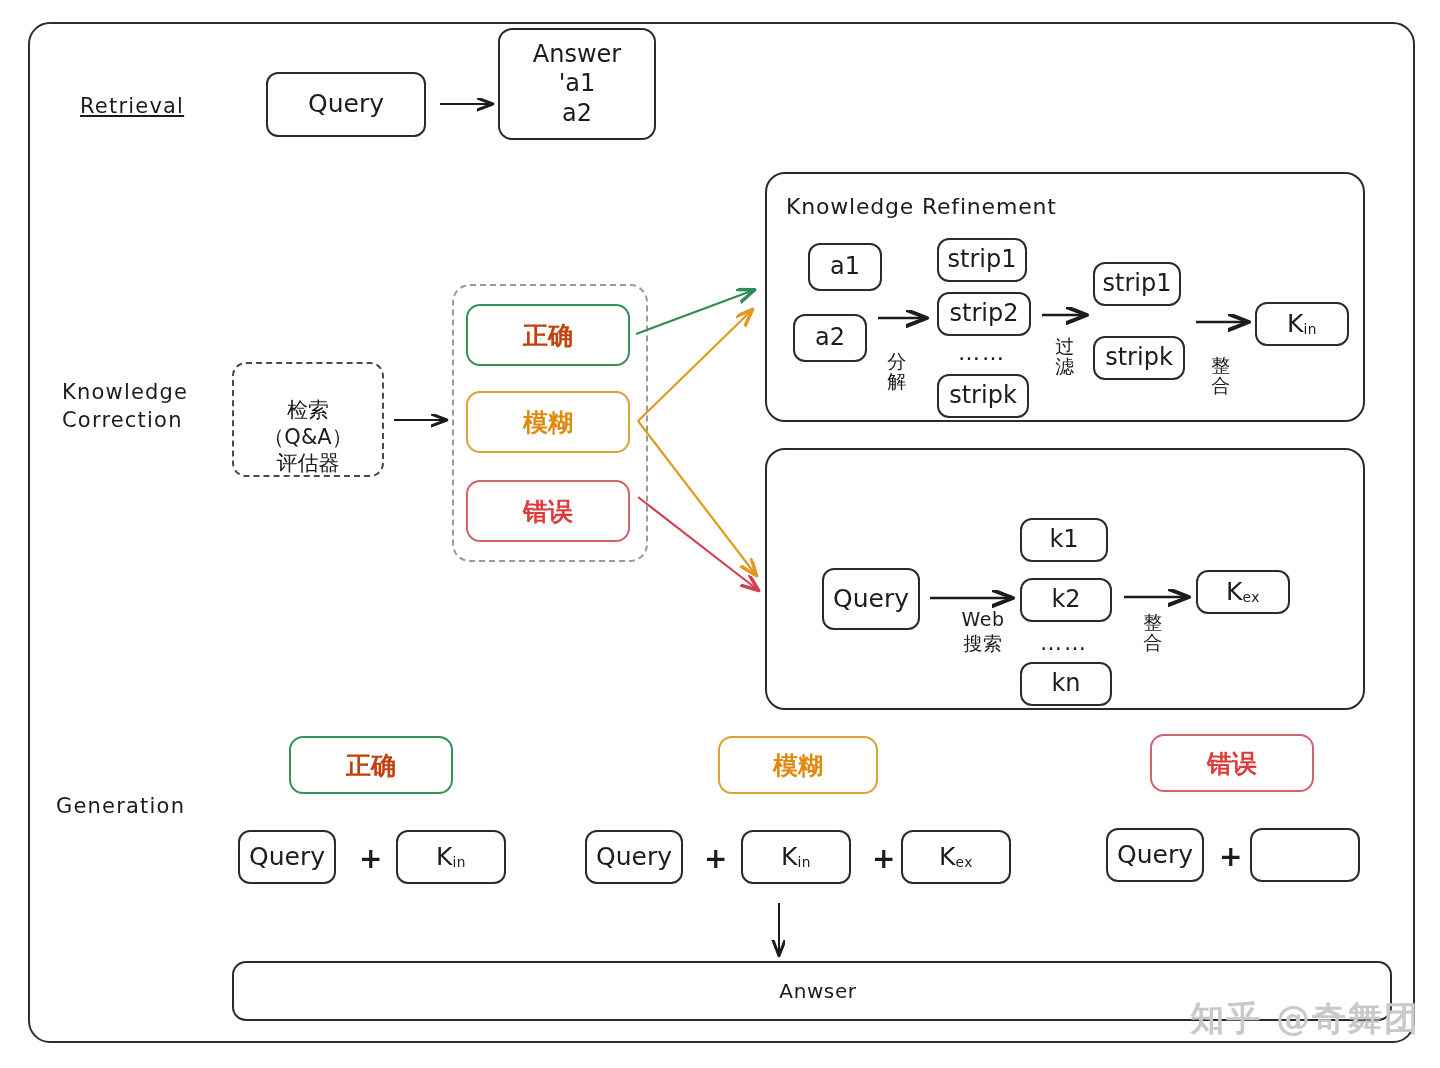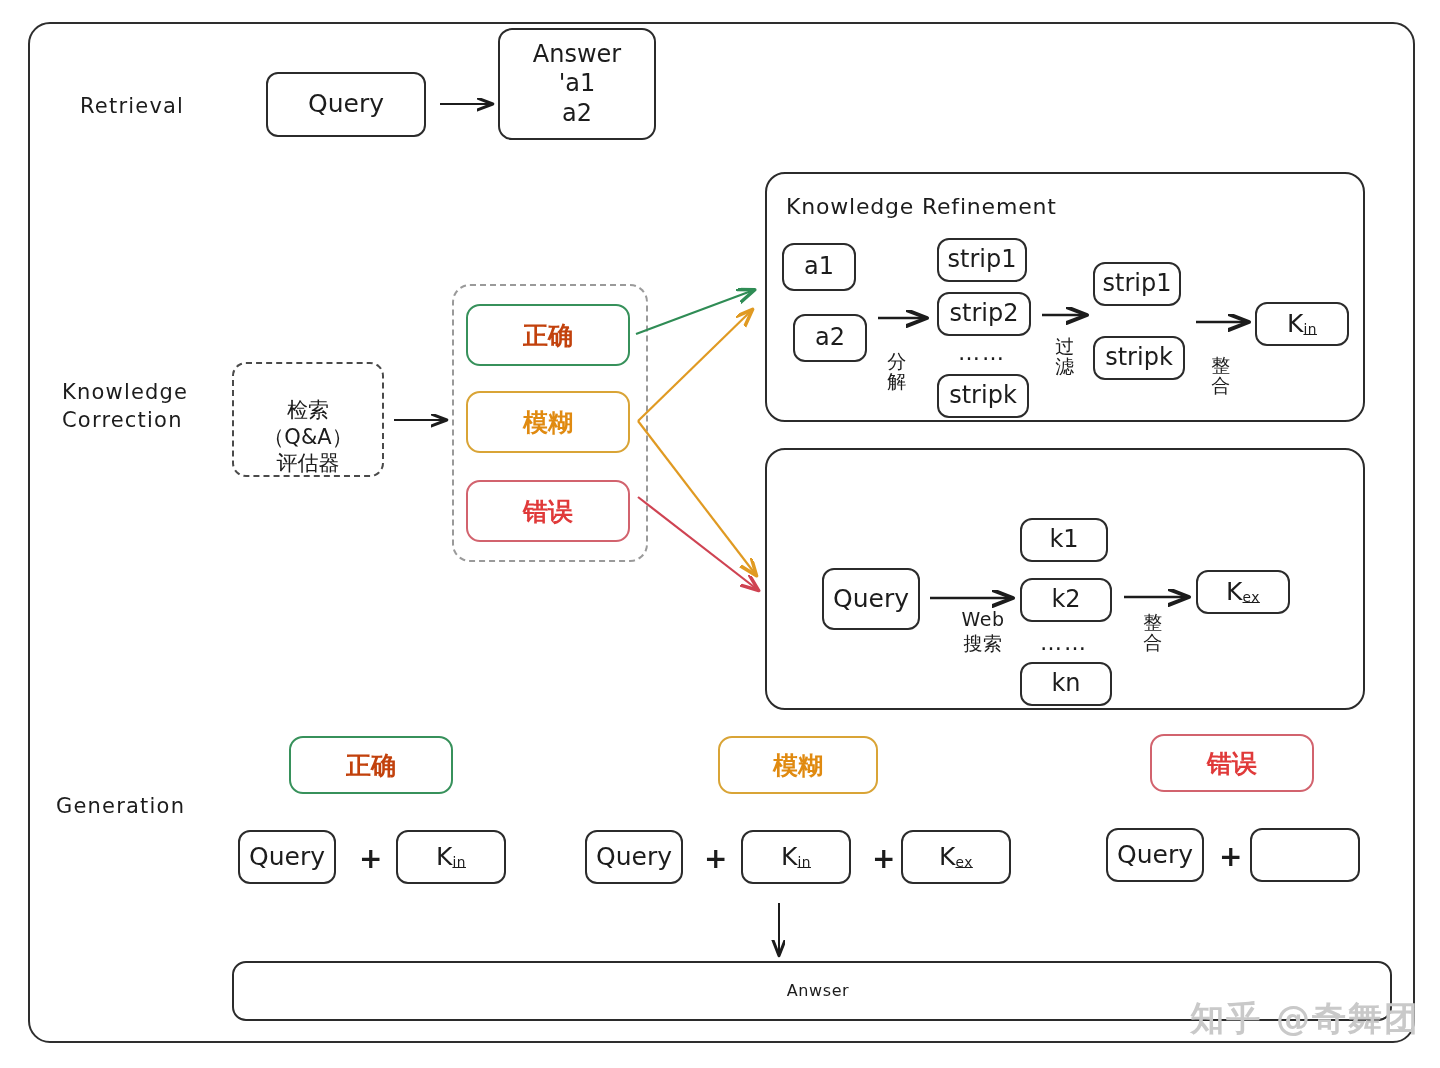--- a/index.html
+++ b/index.html
@@ -68,42 +68,42 @@
   .dots{
     position:absolute;font-size:22px;color:#1c1c1c;letter-spacing:2px;
   }
 
   .plus{
     position:absolute;font-size:28px;font-weight:600;color:#1c1c1c;
   }
 
   
   .ksub{font-size:25px;}
-  .ksub sub{font-size:0.55em;vertical-align:-0.12em;letter-spacing:0.5px;text-decoration:underline;}
+  .ksub sub{font-size:0.55em;vertical-align:-0.12em;letter-spacing:0.5px;}
 
   svg.overlay{position:absolute;left:0;top:0;width:1440px;height:1068px;pointer-events:none;}
 
   .watermark{
     position:absolute;right:20px;bottom:26px;
     font-size:34px;color:#c9c9c9;letter-spacing:2px;font-weight:600;
     white-space:nowrap;
   }
 
   .txt-q{font-size:25px;text-align:center;}
   .txt-sm{font-size:24px;}
   .answer-line{font-size:24px;}
 </style>
 </head>
 <body>
 
 <div id="stage">
 
   <div class="outer-frame"></div>
 
-  <div class="section-label" style="left:80px;top:92px;">Retrieval</div>
+  <div class="section-label" style="left:80px;top:92px;text-decoration:underline;">Retrieval</div>
 
   <div class="section-label" style="left:62px;top:378px;">Knowledge
 Correction</div>
 
   <div class="section-label" style="left:56px;top:792px;">Generation</div>
 
   <div class="node txt-q" style="left:266px;top:72px;width:160px;height:65px;">
     <span>Query</span>
   </div>
 
@@ -129,21 +129,21 @@
   <div class="chip orange" style="left:466px;top:391px;width:164px;height:62px;">
     <span>模糊</span>
   </div>
   <div class="chip red" style="left:466px;top:480px;width:164px;height:62px;">
     <span>错误</span>
   </div>
 
   <div class="panel" style="left:765px;top:172px;width:600px;height:250px;"></div>
   <div class="panel-title" style="left:786px;top:194px;">Knowledge Refinement</div>
 
-  <div class="node txt-sm" style="left:782px;top:243px;width:74px;height:48px;">
+  <div class="node txt-sm" style="left:808px;top:243px;width:74px;height:48px;">
     <span>a1</span>
   </div>
   <div class="node txt-sm" style="left:793px;top:314px;width:74px;height:48px;">
     <span>a2</span>
   </div>
 
   <div class="cap" style="left:884px;top:352px;width:26px;">分
 解</div>
 
   <div class="node txt-sm" style="left:937px;top:238px;width:90px;height:44px;">
@@ -232,21 +232,21 @@
   </div>
   <div class="node txt-q" style="left:1106px;top:828px;width:98px;height:54px;">
     <span>Query</span>
   </div>
   <div class="plus" style="left:1219px;top:840px;">+</div>
   <div class="node" style="left:1250px;top:828px;width:110px;height:54px;">
     <span class="ksub"><span></span><sub></sub></span>
   </div>
 
   <div class="node" style="left:232px;top:961px;width:1160px;height:60px;border-radius:14px;">
-    <span style="font-size:16px;letter-spacing:0.6px;margin-left:12px;">Anwser</span>
+    <span style="font-size:20px;letter-spacing:0.6px;margin-left:12px;">Anwser</span>
   </div>
 
   <svg class="overlay" viewBox="0 0 1440 1068">
     <defs>
       <marker id="ah-dark" markerWidth="9" markerHeight="9" refX="7.6" refY="3.1" orient="auto">
         <path d="M0,0 L8,3.1 L0,6.2" fill="none" stroke="#1c1c1c" stroke-width="1.5" stroke-linecap="round" stroke-linejoin="round"></path>
       </marker>
       <marker id="ah-green" markerWidth="9" markerHeight="9" refX="7.6" refY="3.1" orient="auto">
         <path d="M0,0 L8,3.1 L0,6.2" fill="none" stroke="#2f8c55" stroke-width="1.6" stroke-linecap="round" stroke-linejoin="round"></path>
       </marker>

